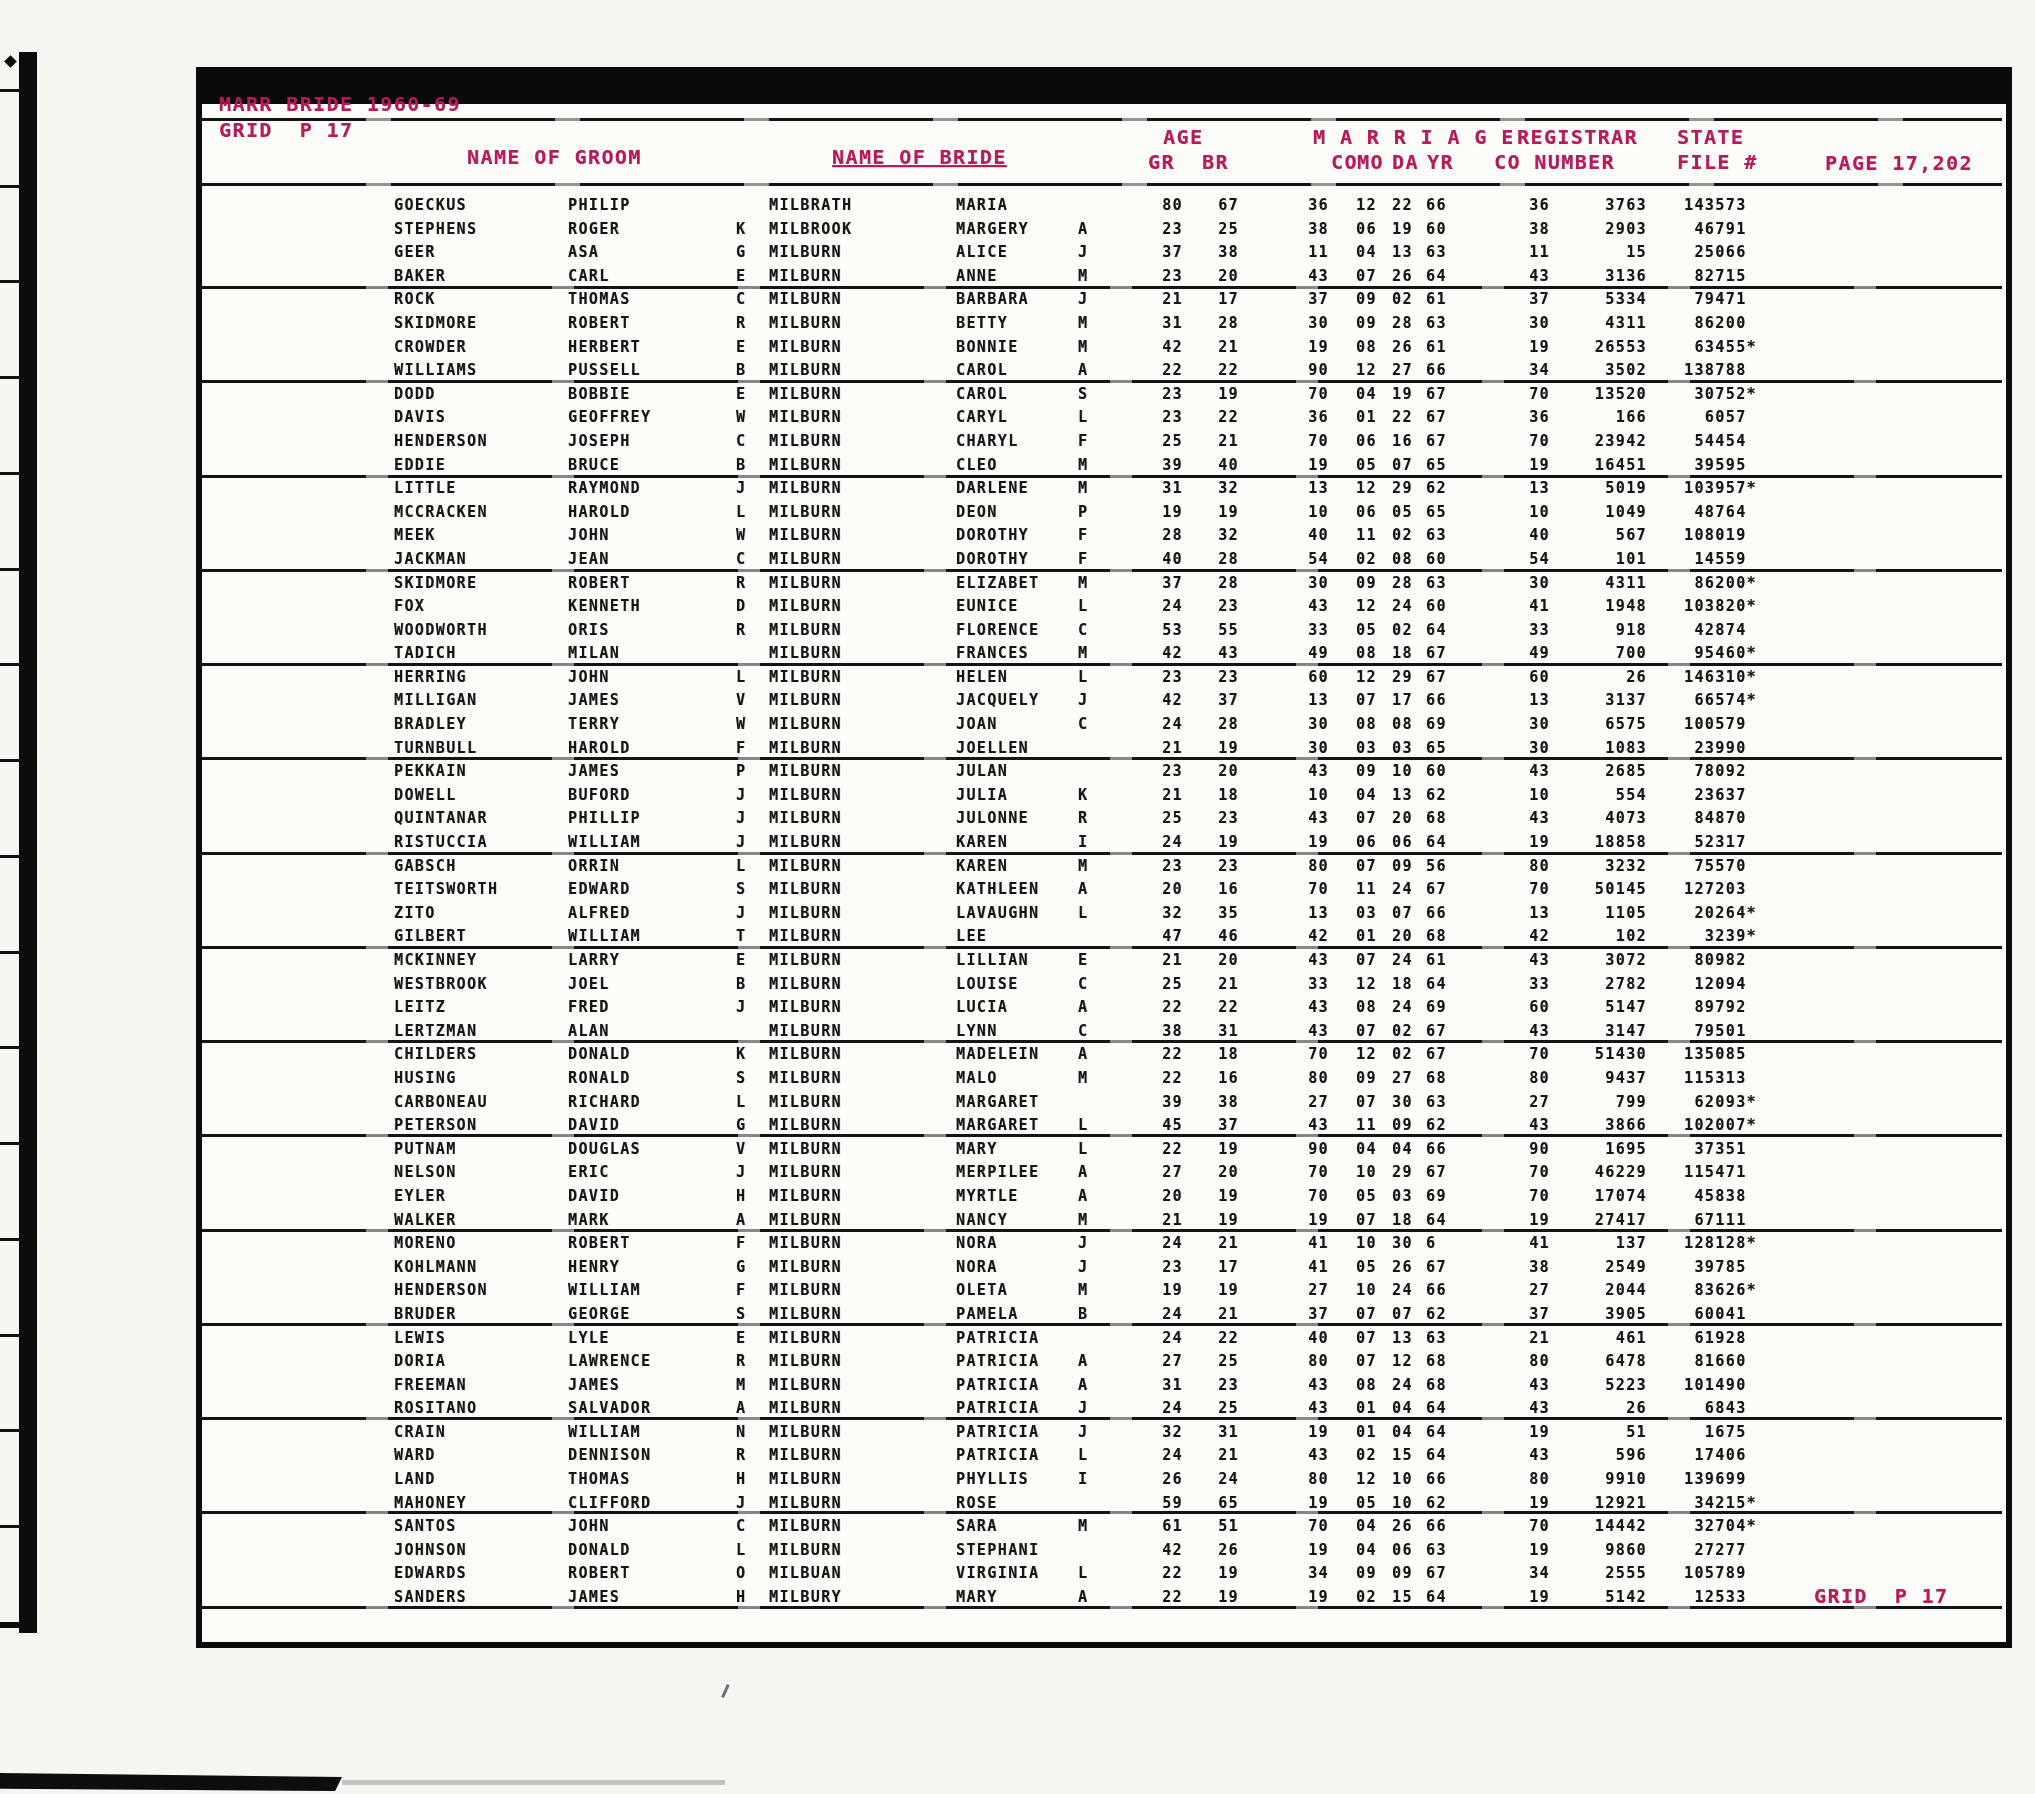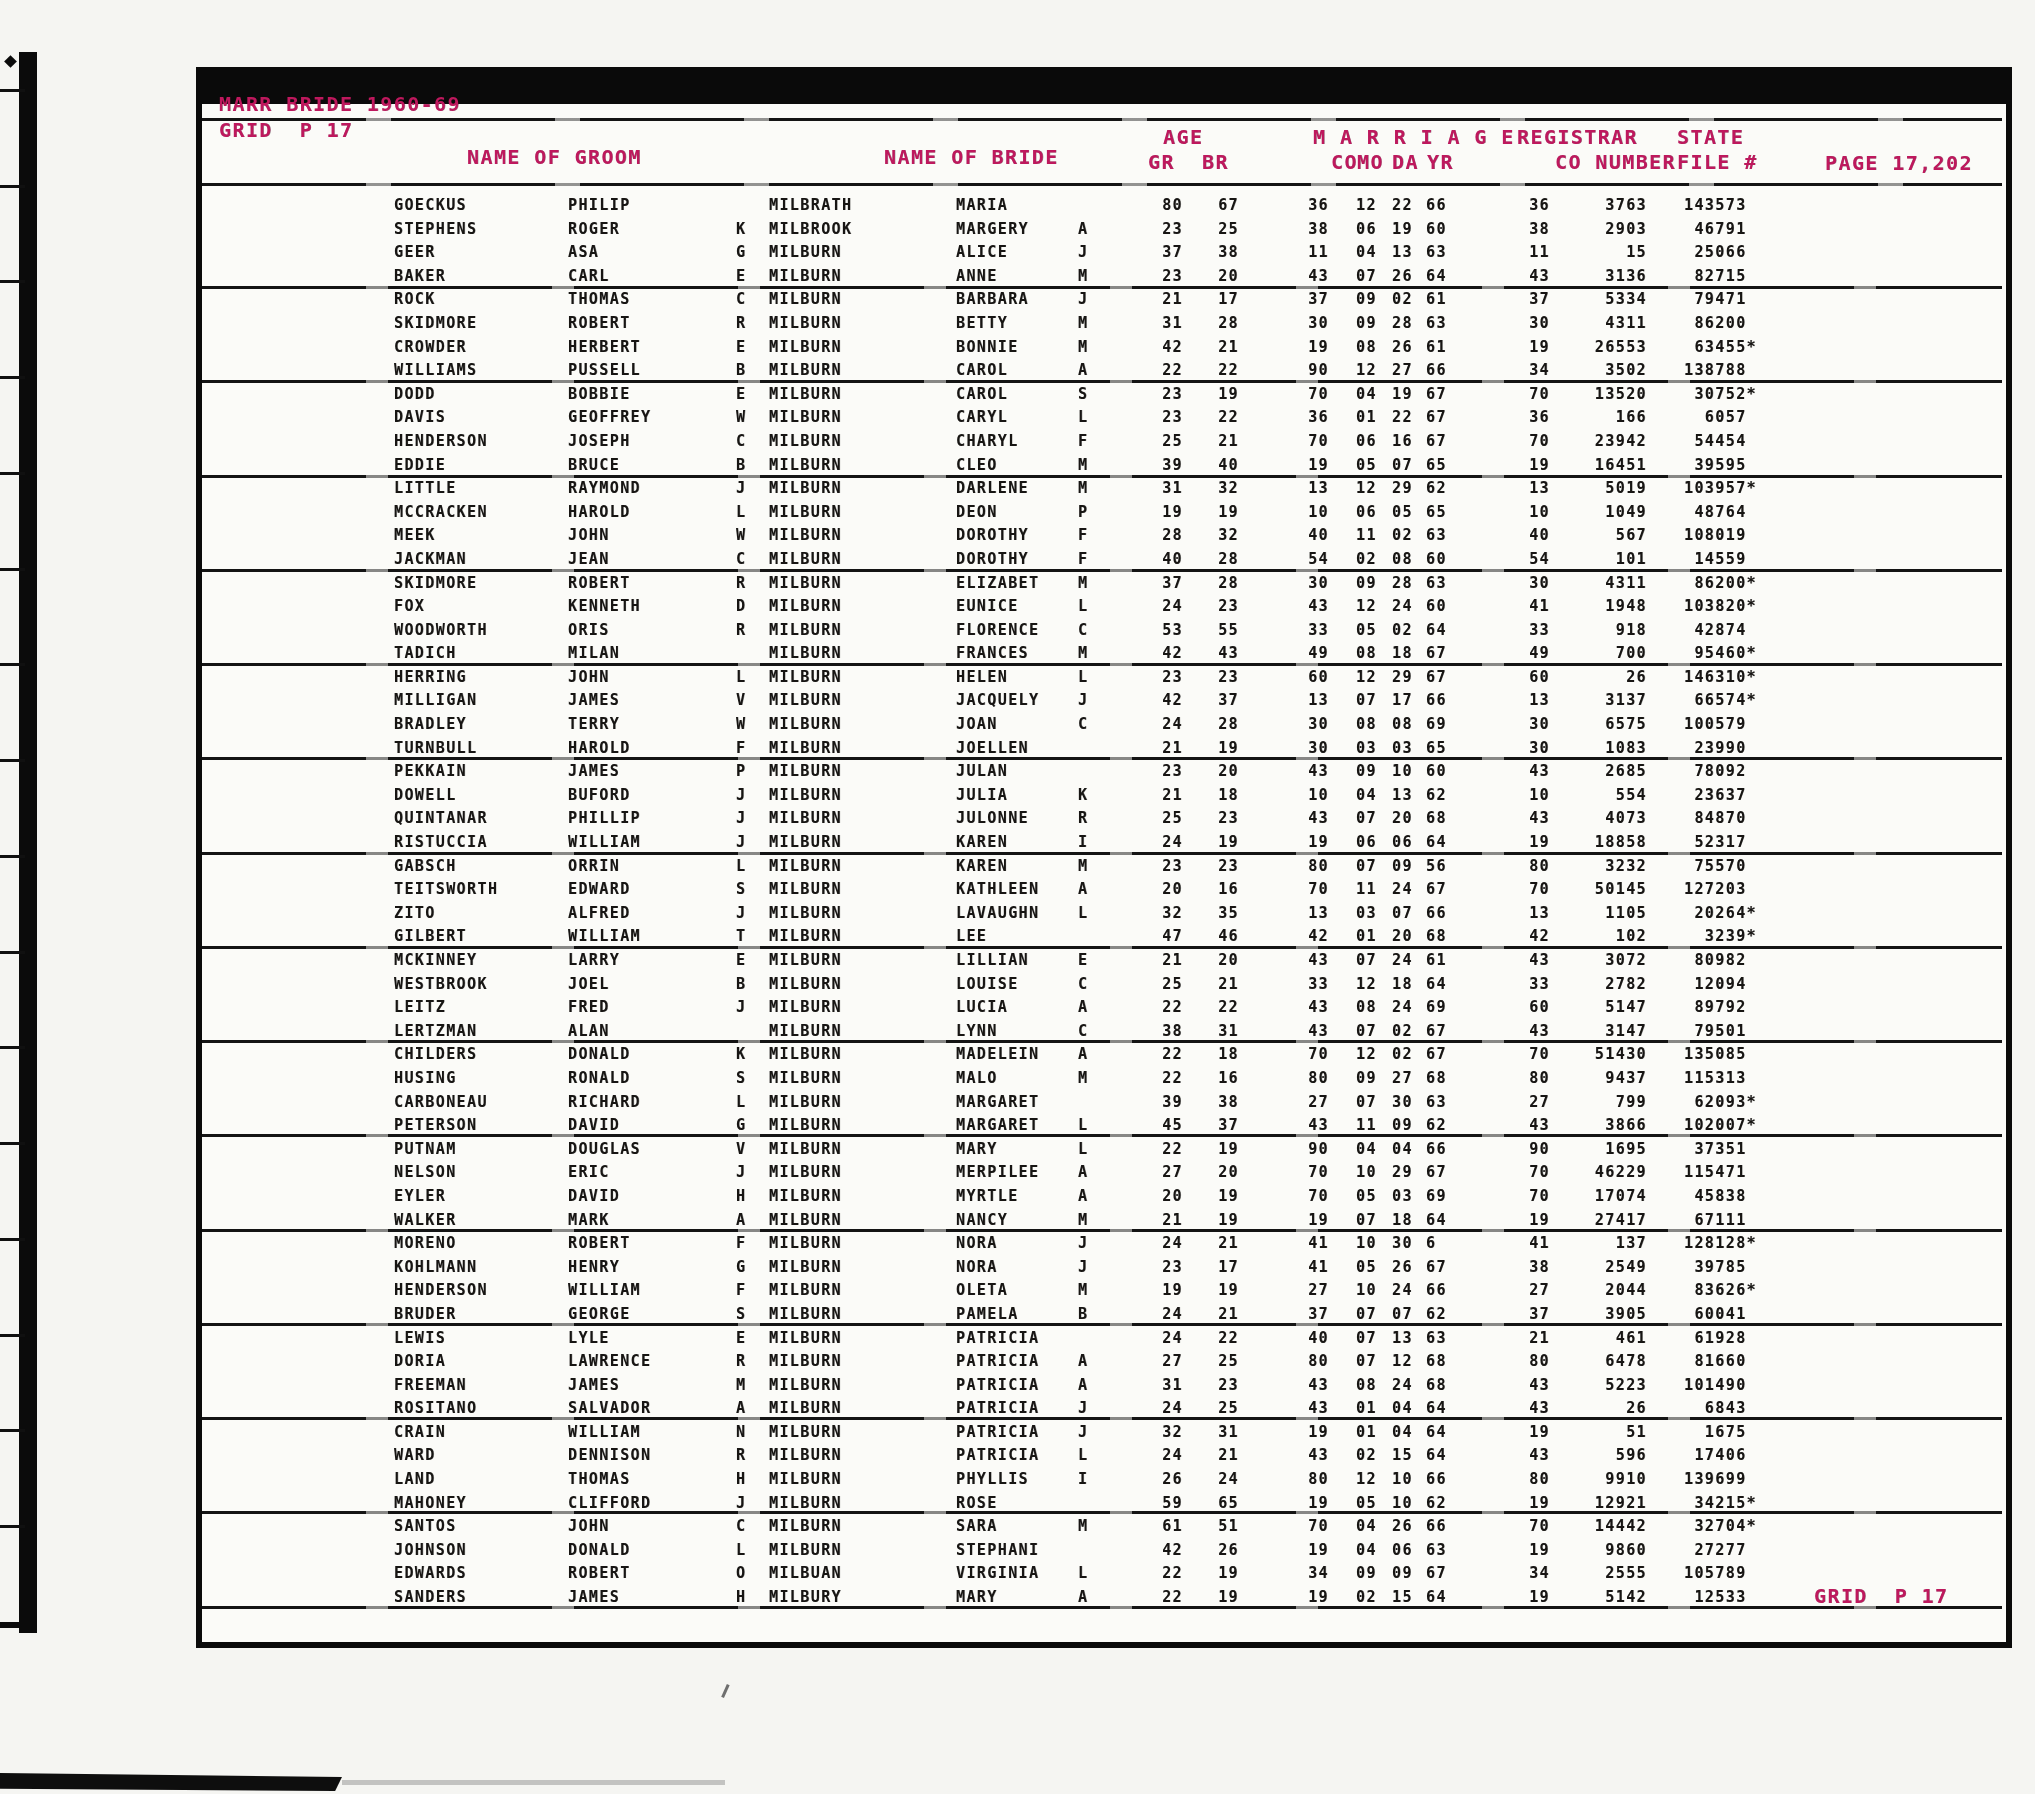--- a/index.html
+++ b/index.html
@@ -73,31 +73,31 @@
 <div class="tframe"></div>
 <div class="topband"></div>
 <div class="rule" style="left:202px;top:118px;width:1800px;"></div>
 <div class="rule" style="left:202px;top:183px;width:1800px;"></div>
 
 <div class="hdr ink" style="left:219px;top:92px;">MARR BRIDE 1960-69</div>
 <div class="hdr ink" style="left:219px;top:118px;">GRID  P 17</div>
 <div class="hdr ink" style="left:1825px;top:103px;margin-top:48px;">PAGE 17,202</div>
 
 <div class="hdr ink" style="left:467px;top:145px;">NAME OF GROOM</div>
-<div class="hdr ink" style="left:884px;top:145px;">NAME OF BRIDE</div>
+<div class="hdr ink" style="left:832px;top:145px;text-decoration:underline;">NAME OF BRIDE</div>
 <div class="hdr ink" style="left:1163px;top:125px;">AGE</div>
 <div class="hdr ink" style="left:1148px;top:150px;">GR</div>
 <div class="hdr ink" style="left:1202px;top:150px;">BR</div>
 <div class="hdr ink" style="left:1284px;top:125px;margin-left:29px;">M A R R I A G E</div>
 <div class="hdr ink" style="left:1295px;top:150px;margin-left:36px;">CO</div>
 <div class="hdr ink" style="left:1357px;top:150px;">MO</div>
 <div class="hdr ink" style="left:1392px;top:150px;">DA</div>
 <div class="hdr ink" style="left:1427px;top:150px;">YR</div>
 <div class="hdr ink" style="left:1517px;top:125px;">REGISTRAR</div>
-<div class="hdr ink" style="left:1555px;top:150px;">CO NUMBER</div>
+<div class="hdr ink" style="left:1494px;top:150px;">CO NUMBER</div>
 <div class="hdr ink" style="left:1677px;top:125px;">STATE</div>
 <div class="hdr ink" style="left:1677px;top:150px;">FILE #</div>
 
 <div id="rows">
     <div class="row">
       <span class="c-gs">GOECKUS</span>
       <span class="c-gf">PHILIP</span>
       <span class="c-gm"></span>
       <span class="c-bs">MILBRATH</span>
       <span class="c-bf">MARIA</span>

